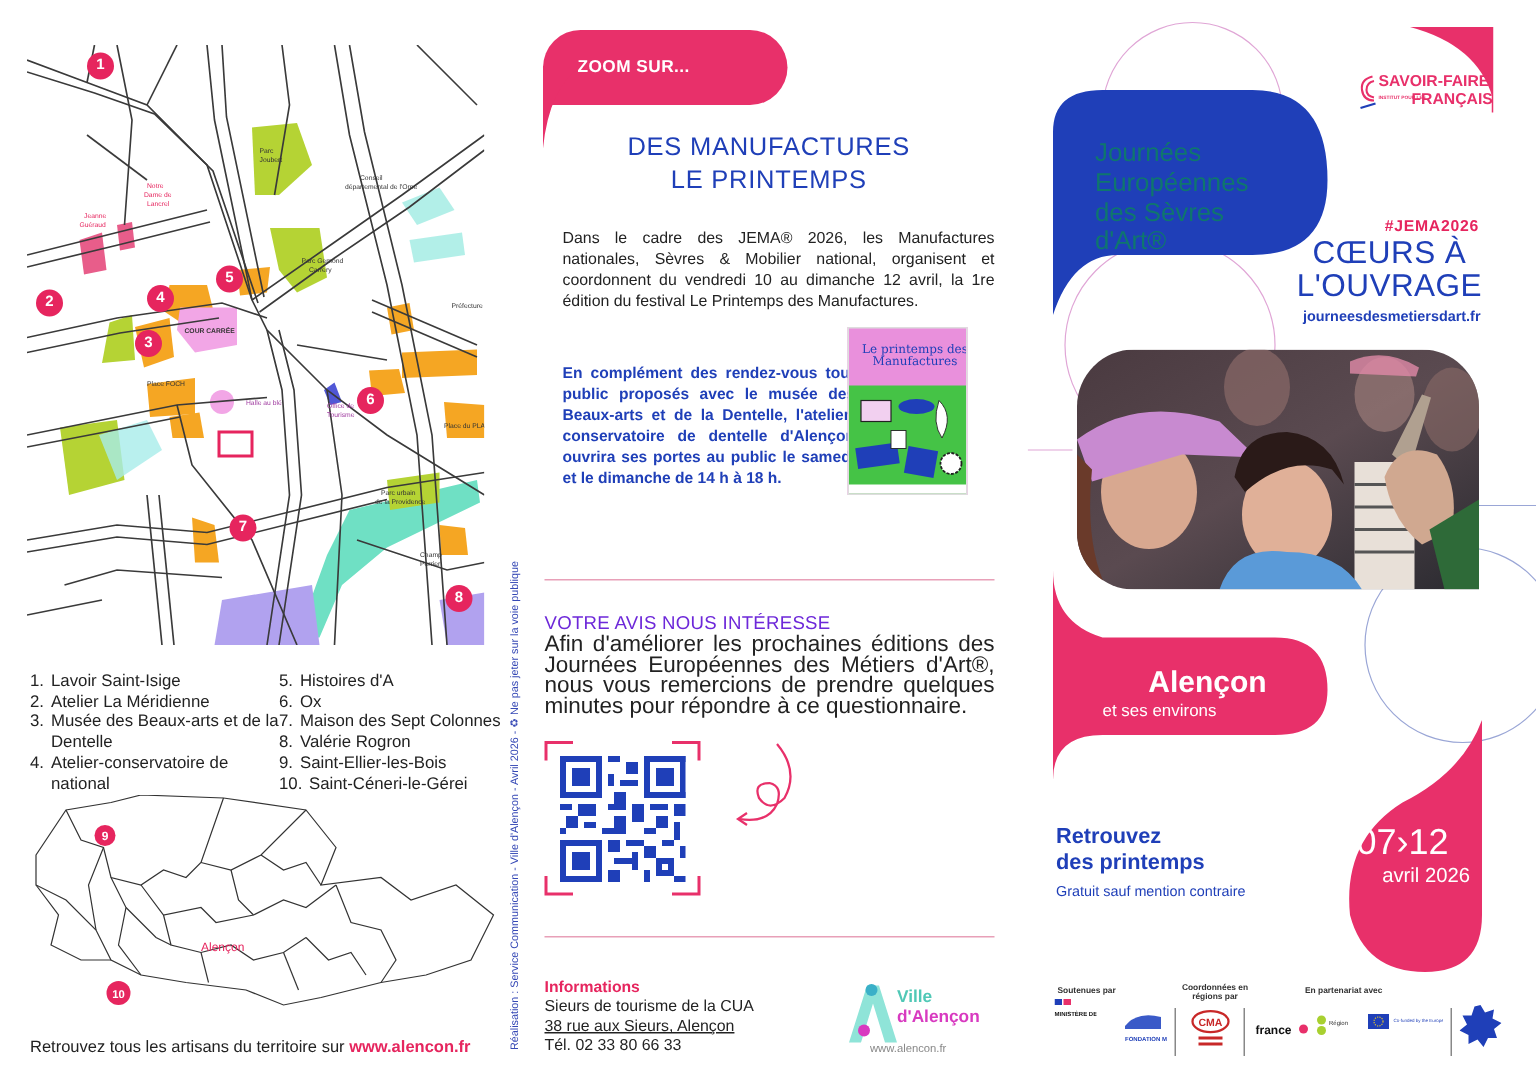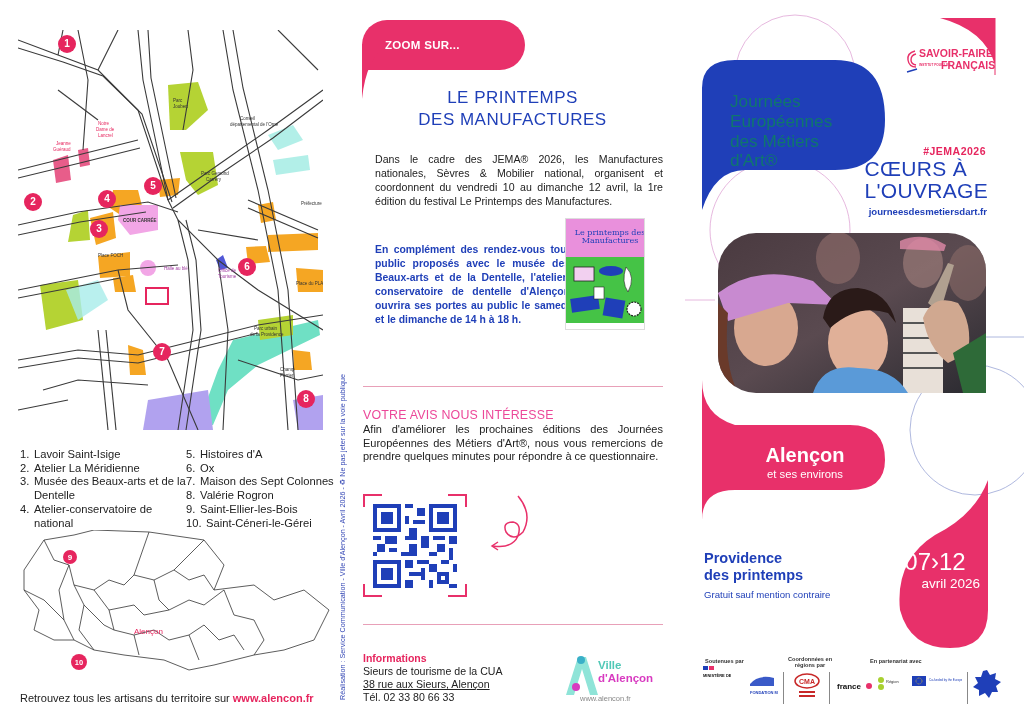--- a/index.html
+++ b/index.html
@@ -36,41 +36,41 @@
               border-radius: 26px 26px 26px 0; }
   .zoom-tab-tail { position: absolute; left: 22px; top: 44px; width: 26px; height: 55px; }
   .zoom-tab-label { position: absolute; left: 45px; top: 39px; color: #fff; font-weight: bold; font-size: 11.5px; font-family: "Liberation Sans", sans-serif; letter-spacing: 0.3px; }
   .zoom-title { position: absolute; left: 0; top: 87px; width: 345px; text-align: center; color: #1f3fb8; font-size: 17px; font-family: "Liberation Sans", sans-serif; line-height: 22px; letter-spacing: 0.5px; }
   .zoom-body { position: absolute; left: 35px; top: 152px; width: 288px; font-size: 10.6px; line-height: 14px; text-align: justify; color: #222; font-family: "Liberation Sans", sans-serif; }
   .zoom-highlight { position: absolute; left: 35px; top: 243px; width: 195px; font-size: 10.4px; line-height: 14px; color: #1f3fb8; font-weight: bold; text-align: justify; font-family: "Liberation Sans", sans-serif; }
   .poster { position: absolute; left: 225px; top: 218px; width: 80px; height: 112px; border: 1px solid #ddd; background: #e990dc; overflow: hidden; }
   .poster-title { position: absolute; left: 8px; top: 10px; width: 72px; color: #1f3fb8; font-family: "DejaVu Serif", serif; font-size: 8px; line-height: 8px; text-align: center; }
   .poster-ground { position: absolute; left: 0; top: 38px; width: 80px; height: 74px; background: #45c346; }
   .divider { position: absolute; left: 23px; width: 300px; height: 1px; background: #e8a0b8; }
-  .avis-title { position: absolute; left: 23px; top: 408px; color: #ec4899; font-size: 12.4px; font-family: "Liberation Sans", sans-serif; letter-spacing: 0.2px; }
-  .avis-body { position: absolute; left: 23px; top: 423px; width: 300px; font-size: 11px; line-height: 13.5px; text-align: justify; color: #222; font-family: "Liberation Sans", sans-serif; }
+  .avis-title { position: absolute; left: 23px; top: 408px; color: #6d28d9; font-size: 12.4px; font-family: "Liberation Sans", sans-serif; letter-spacing: 0.2px; }
+  .avis-body { position: absolute; left: 23px; top: 423px; width: 300px; font-size: 15px; line-height: 13.5px; text-align: justify; color: #222; font-family: "Liberation Sans", sans-serif; }
   .qr-frame { position: absolute; left: 22px; top: 493px; width: 106px; height: 105px; }
   .qr { position: absolute; left: 33px; top: 504px; width: 84px; height: 84px; }
   .swirl { position: absolute; left: 148px; top: 494px; width: 50px; height: 60px; }
   .info-title { position: absolute; left: 23px; top: 652px; color: #e6255e; font-weight: bold; font-size: 10.5px; font-family: "Liberation Sans", sans-serif; }
   .info-line { position: absolute; left: 23px; font-size: 10.6px; color: #222; font-family: "Liberation Sans", sans-serif; }
   .ville-logo { position: absolute; left: 220px; top: 655px; width: 110px; height: 55px; }
   .ville-text1 { position: absolute; left: 258px; top: 659px; color: #50c8b6; font-size: 11.5px; font-weight: bold; font-family: "Liberation Sans", sans-serif; }
   .ville-text2 { position: absolute; left: 258px; top: 672px; color: #d83ac0; font-size: 11.5px; font-weight: bold; font-family: "Liberation Sans", sans-serif; }
   .ville-url { position: absolute; left: 240px; top: 694px; color: #888; font-size: 7.5px; font-family: "Liberation Sans", sans-serif; }
 
   
   .cover-svg { position: absolute; left: 0; top: 0; }
   .blue-title { position: absolute; left: 45px; top: 92px; color: #0f766e; font-size: 17.2px; line-height: 19.8px; font-family: "Liberation Sans", sans-serif; }
   .hashtag { position: absolute; right: 38px; top: 145px; color: #e6255e; font-size: 10.5px; font-weight: bold; font-family: "Liberation Sans", sans-serif; letter-spacing: 0.5px; }
-  .cover-title { position: absolute; right: 36px; top: 158px; color: #1f3fb8; font-size: 21px; line-height: 22px; text-align: left; font-family: "Liberation Sans", sans-serif; letter-spacing: 0.3px; }
+  .cover-title { position: absolute; right: 36px; top: 158px; color: #1f3fb8; font-size: 21px; line-height: 22px; text-align: center; font-family: "Liberation Sans", sans-serif; letter-spacing: 0.3px; }
   .cover-url { position: absolute; right: 37px; top: 206px; color: #1f3fb8; font-size: 9.6px; font-weight: bold; font-family: "Liberation Sans", sans-serif; }
   .photo { position: absolute; left: 33px; top: 233px; width: 268px; height: 160px; border-radius: 38px 38px 0 38px; overflow: hidden; }
   .alencon-label { position: absolute; left: 50px; top: 444px; width: 140px; text-align: center; color: #fff; font-size: 20px; font-weight: bold; font-family: "Liberation Sans", sans-serif; }
-  .alencon-sub { position: absolute; left: 50px; top: 468px; width: 140px; text-align: center; color: #fff; font-size: 11.3px; font-family: "Liberation Sans", sans-serif; }
+  .alencon-sub { position: absolute; left: 50px; top: 468px; width: 140px; text-align: left; color: #fff; font-size: 11.3px; font-family: "Liberation Sans", sans-serif; }
   .prog-title { position: absolute; left: 19px; top: 550px; color: #1f3fb8; font-size: 14.5px; font-weight: bold; line-height: 17px; font-family: "Liberation Sans", sans-serif; }
   .prog-sub { position: absolute; left: 19px; top: 589px; color: #1f3fb8; font-size: 9.6px; font-family: "Liberation Sans", sans-serif; }
   .dates { position: absolute; left: 210px; top: 550px; width: 80px; text-align: center; color: #fff; font-size: 24px; font-family: "Liberation Sans", sans-serif; line-height: 24px; }
   .dates-sub { position: absolute; left: 205px; top: 576px; width: 90px; text-align: right; color: #fff; font-size: 13.5px; font-family: "Liberation Sans", sans-serif; }
   .p-label { position: absolute; font-size: 5.6px; font-weight: bold; color: #333; font-family: "Liberation Sans", sans-serif; text-align: center; }
   .p-sep { position: absolute; width: 1px; height: 32px; background: #888; top: 672px; }
 </style>
 </head>
 <body>
 
@@ -263,22 +263,22 @@
 <div class="credit">Réalisation : Service Communication - Ville d'Alençon - Avril 2026 - ♻ Ne pas jeter sur la voie publique</div>
 
 <div id="panel-zoom" class="panel">
   <div class="zoom-tab"></div>
   <svg class="zoom-tab-tail" viewBox="0 0 26 55">
     <path d="M0,0 L26,0 Q4,14 0,55 Z" fill="#e8306a"></path>
   </svg>
   <div class="zoom-tab-label">ZOOM SUR...</div>
 
   <div class="zoom-title">
+    <div>DES MANUFACTURES</div>
     <div>LE PRINTEMPS</div>
-    <div>DES MANUFACTURES</div>
   </div>
 
   <div class="zoom-body">Dans le cadre des JEMA® 2026, les Manufactures nationales, Sèvres &amp; Mobilier national, organisent et coordonnent du vendredi 10 au dimanche 12 avril, la 1re édition du festival Le Printemps des Manufactures.</div>
   <div class="zoom-highlight">En complément des rendez-vous tout public proposés avec le musée des Beaux-arts et de la Dentelle, l'atelier-conservatoire de dentelle d'Alençon ouvrira ses portes au public le samedi et le dimanche de 14 h à 18 h.</div>
 
   <div class="poster">
     <div class="poster-ground"></div>
     <div class="poster-title">Le printemps des Manufactures</div>
     <svg style="position:absolute;left:0;top:38px" width="80" height="74">
       <rect x="8" y="10" width="20" height="14" fill="#f2d0f0" stroke="#222" stroke-width="0.8"></rect>
@@ -401,21 +401,21 @@
     </g>
     <line x1="2" y1="27" x2="12" y2="24" stroke="#1f3fb8" stroke-width="1.5"></line>
     <text x="14" y="12" font-family="Liberation Sans, sans-serif" font-size="10.5" font-weight="bold" fill="#e8306a">SAVOIR-FAIRE</text>
     <text x="14" y="21" font-family="Liberation Sans, sans-serif" font-size="3.2" font-weight="bold" fill="#e8306a">INSTITUT POUR LES</text>
     <text x="36" y="24" font-family="Liberation Sans, sans-serif" font-size="10.5" font-weight="bold" fill="#e8306a">FRANÇAIS</text>
   </svg>
 
   <div class="blue-title">
     <div>Journées</div>
     <div>Européennes</div>
-    <div>des Métiers</div>
+    <div>des Sèvres</div>
     <div>d'Art®</div>
   </div>
 
   <div class="hashtag">#JEMA2026</div>
   <div class="cover-title">
     <div>CŒURS À</div>
     <div>L'OUVRAGE</div>
   </div>
   <div class="cover-url">journeesdesmetiersdart.fr</div>
 
@@ -449,21 +449,21 @@
       <path d="M210,70 L230,30 L236,32 L222,80 Z" fill="#b0a090"></path>
       <path d="M205,85 Q215,60 240,70 Q255,90 250,120 L230,130 Q210,115 205,85 Z" fill="#d0a890"></path>
       <path d="M235,120 L268,100 L268,160 L245,160 Z" fill="#2e6a38"></path>
     </svg>
   </div>
 
   <div class="alencon-label">Alençon</div>
   <div class="alencon-sub">et ses environs</div>
 
   <div class="prog-title">
-    <div>Providence</div>
+    <div>Retrouvez</div>
     <div>des printemps</div>
   </div>
   <div class="prog-sub">Gratuit sauf mention contraire</div>
 
   <div class="dates">07›12</div>
   <div class="dates-sub">avril 2026</div>
 
   <div class="p-label" style="left:20px;top:658px;">Soutenues par</div>
   <div class="p-label" style="left:100px;top:656px;width:50px;">Coordonnées en régions par</div>
   <div class="p-label" style="left:185px;top:658px;">En partenariat avec</div>

